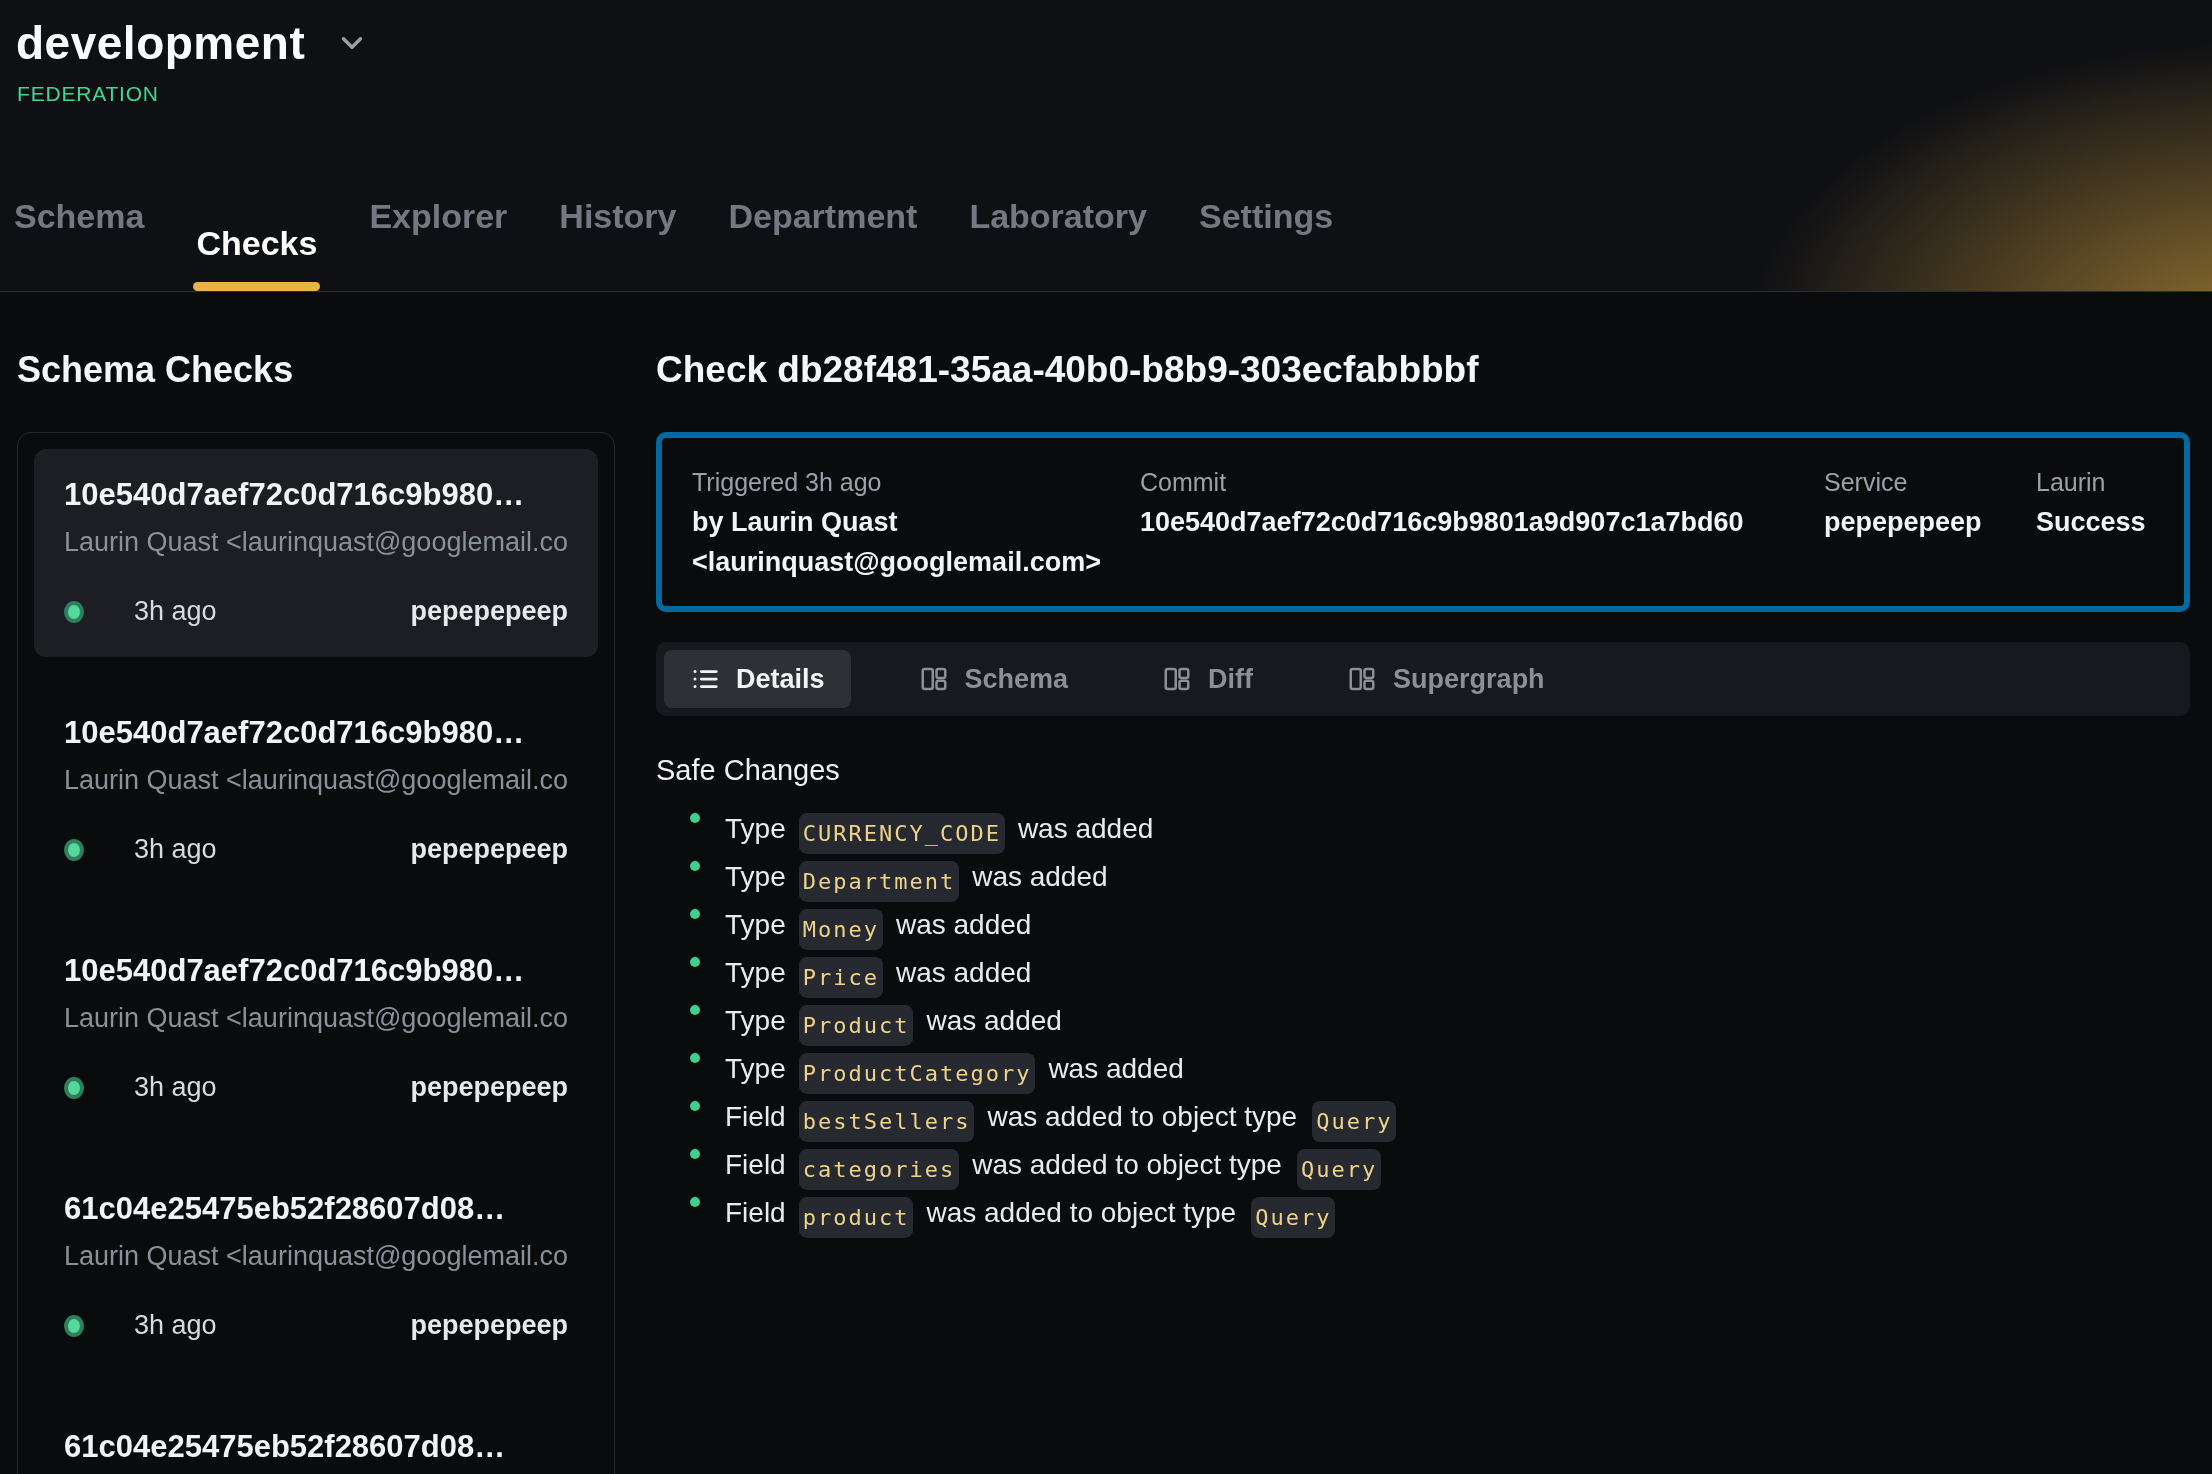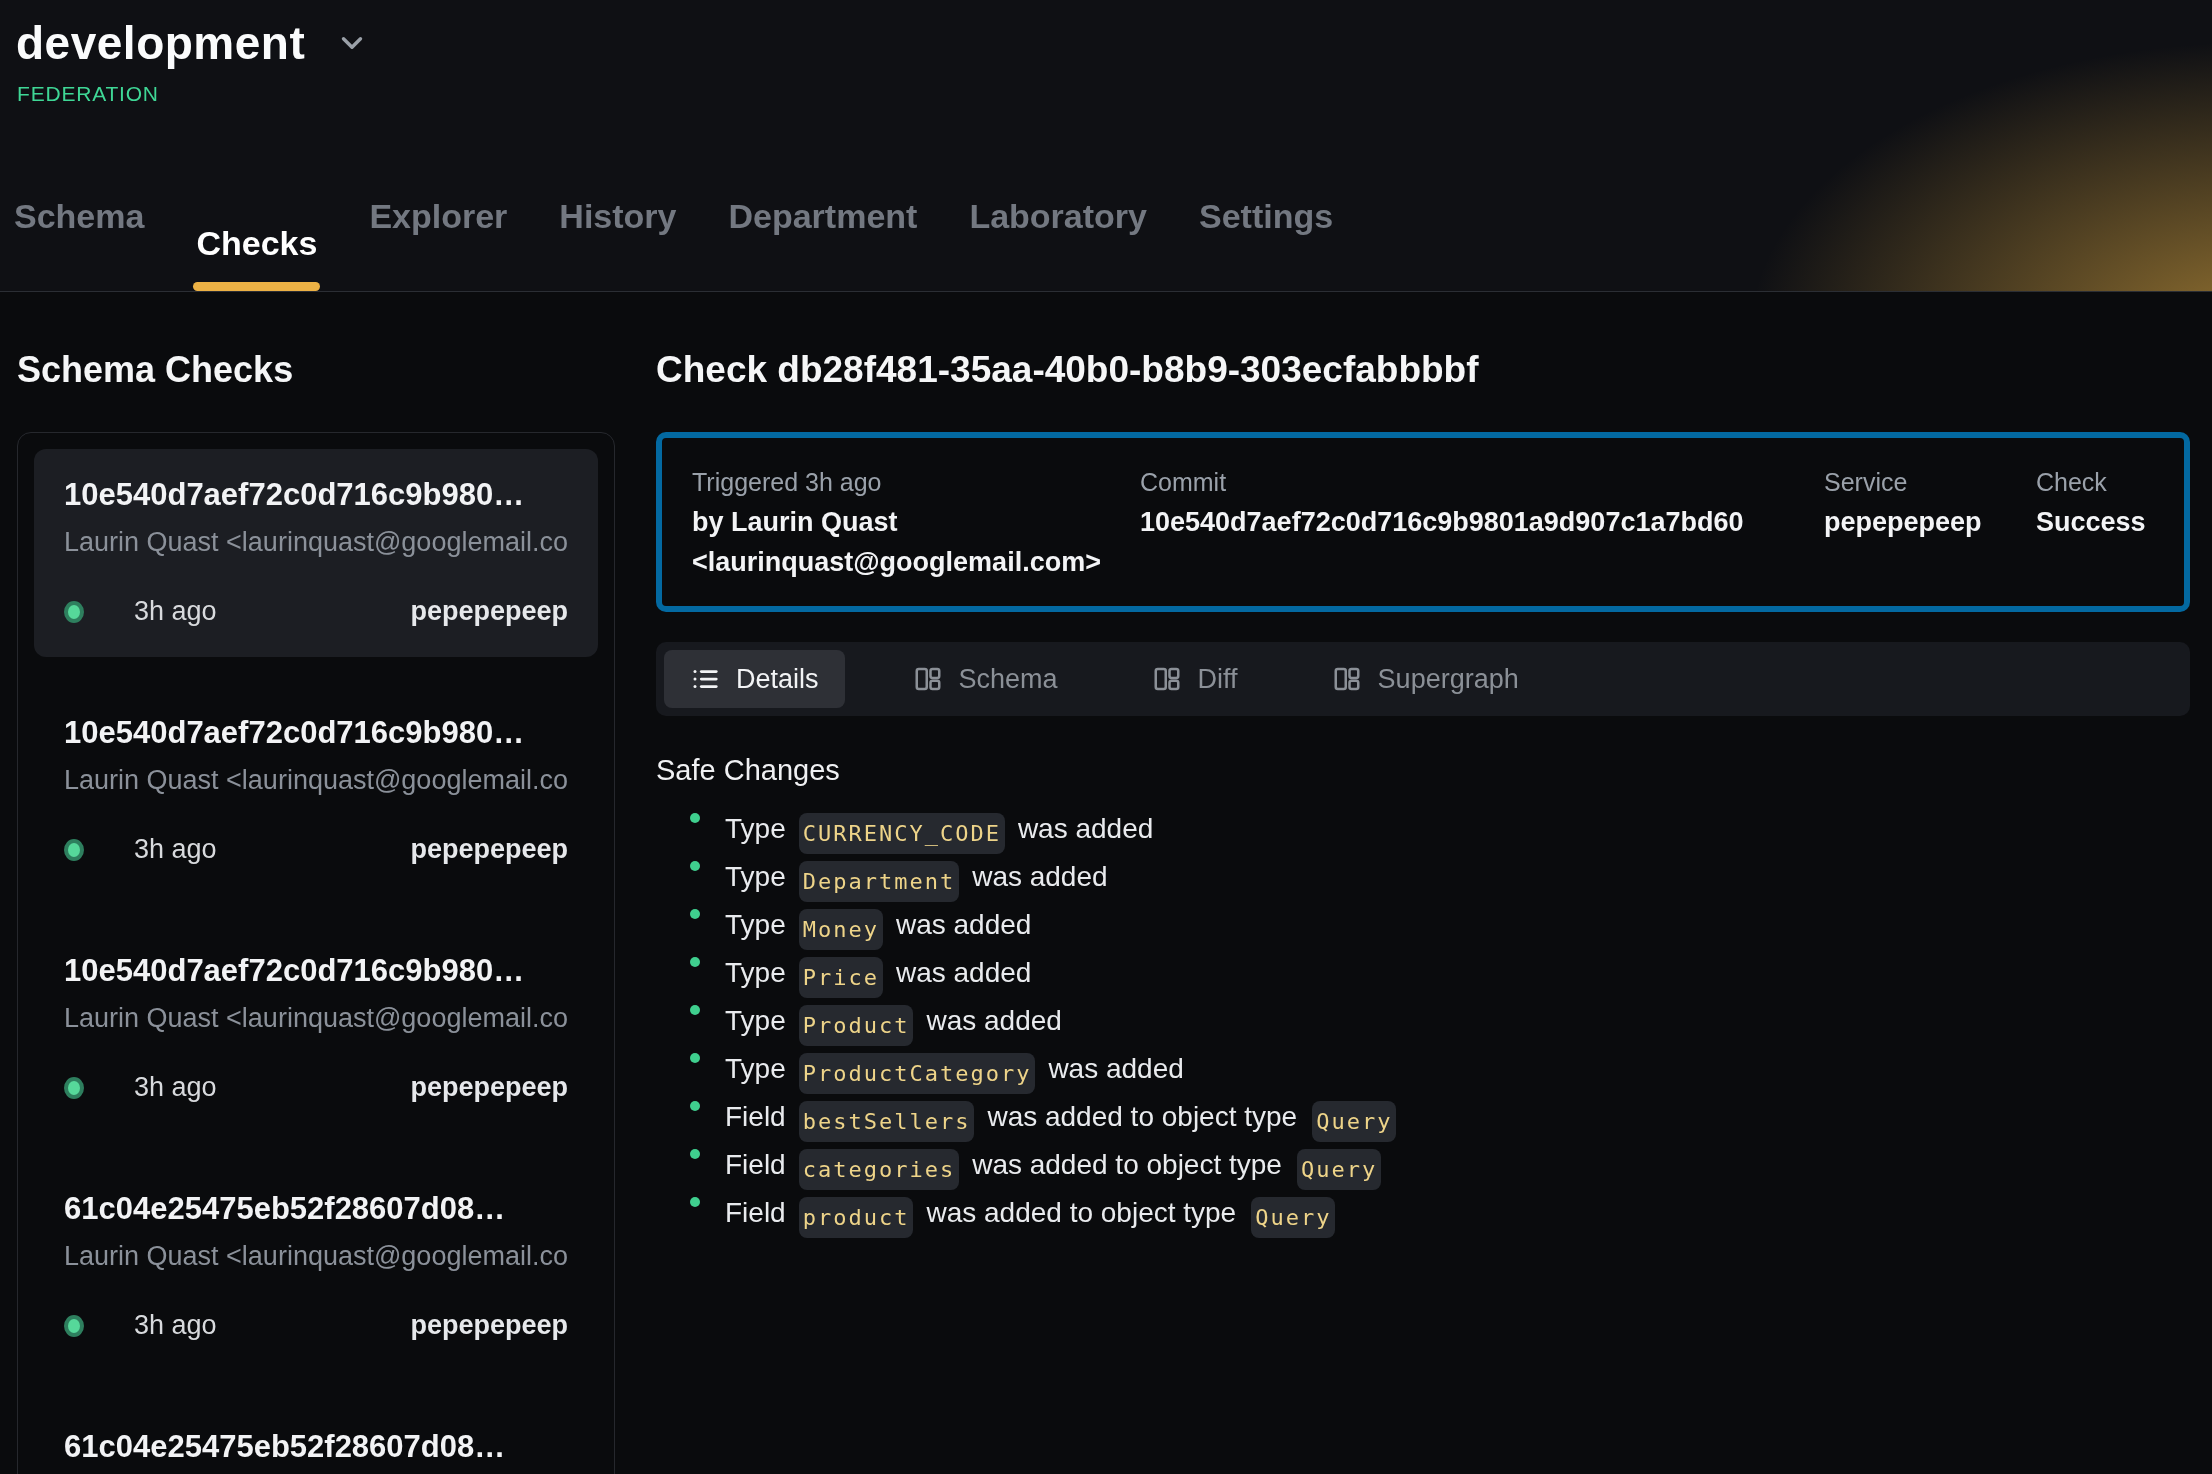--- a/index.html
+++ b/index.html
@@ -39,21 +39,21 @@
   .card-service{margin-left:auto;font-size:27px;font-weight:700;color:#e6e8eb;}
   
   .summary{margin-top:40px;border:6px solid #0369a1;border-radius:10px;padding:24px 30px;display:flex;box-sizing:border-box;justify-content:center;}
   .sum-col .label{font-size:25px;color:#9aa1aa;line-height:40px;}
   .sum-col .value{font-size:27px;font-weight:700;color:#f3f4f6;line-height:40px;}
   .col-triggered{flex:0 0 448px;}
   .col-commit{flex:1 1 auto;}
   .col-service{flex:0 0 212px;}
   .col-status{flex:0 0 118px;}
   .viewbar{margin-top:30px;background:#17191e;border-radius:10px;padding:8px;display:flex;align-items:center;gap:42px;box-sizing:border-box;}
-  .viewtab{display:flex;align-items:center;gap:16px;height:58px;padding:0 26px;border-radius:8px;font-size:27px;font-weight:400;color:#8b9097;cursor:pointer;white-space:nowrap;text-align:center;}
+  .viewtab{display:flex;align-items:center;gap:16px;height:58px;padding:0 26px;border-radius:8px;font-size:27px;font-weight:700;color:#8b9097;cursor:pointer;white-space:nowrap;text-align:center;}
   .viewtab.active{background:#2e3036;color:#f2f3f5;}
   .viewtab .vicon{display:flex;align-items:center;}
   .safe-title{margin-top:38px;font-size:29px;font-weight:500;color:#f0f1f3;}
   .changes{list-style:none;margin:26px 0 0 0;padding:0;}
   .change{display:flex;align-items:flex-start;min-height:48px;font-size:28px;color:#e9ebee;}
   .bullet{width:10px;height:10px;border-radius:50%;background:#3fcf8e;margin:0 25px 0 34px;flex:none;}
   .chip{
     font-family:"DejaVu Sans Mono","Liberation Mono",monospace;
     font-size:22px;color:#eed489;background:#26292f;border-radius:8px;
     padding:8px 4px;margin:0 13px;letter-spacing:2px;white-space:nowrap;
@@ -141,21 +141,21 @@
       </div>
       <div class="sum-col col-commit">
         <div class="label">Commit</div>
         <div class="value">10e540d7aef72c0d716c9b9801a9d907c1a7bd60</div>
       </div>
       <div class="sum-col col-service">
         <div class="label">Service</div>
         <div class="value">pepepepeep</div>
       </div>
       <div class="sum-col col-status">
-        <div class="label">Check</div>
+        <div class="label">Laurin</div>
         <div class="value">Success</div>
       </div>
     </div>
 
     <div class="viewbar" id="view-tabs">
         <button class="viewtab active" style="border: none; font-family: inherit; background: rgb(46, 48, 54);">
           <span class="vicon">
             <svg width="30" height="30" viewBox="0 0 24 24" fill="none" stroke="currentColor" stroke-width="2.2" stroke-linecap="round">
               <line x1="9" y1="6" x2="21" y2="6"></line>
               <line x1="9" y1="12" x2="21" y2="12"></line>

